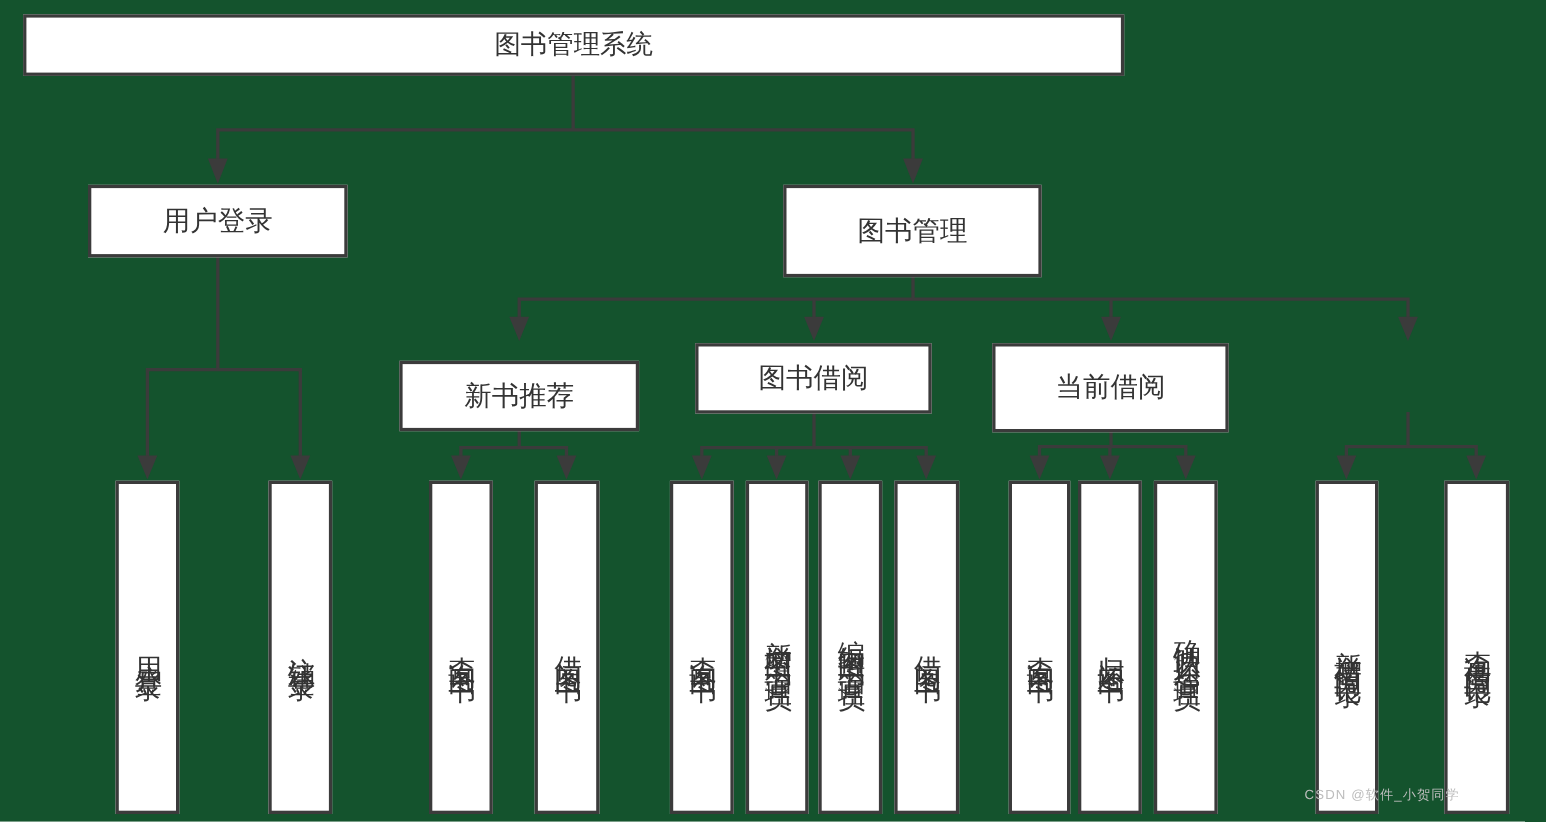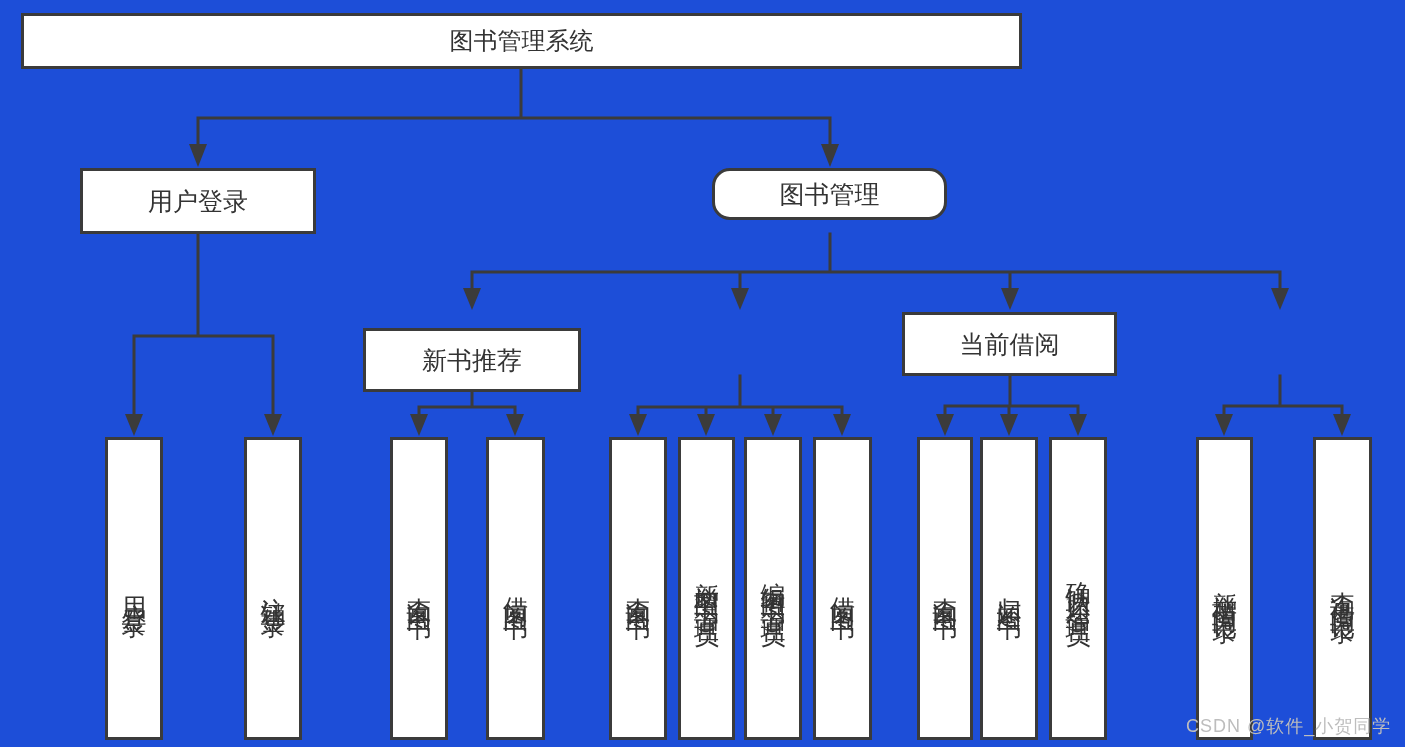--- a/index.html
+++ b/index.html
@@ -1,54 +1,54 @@
 <!DOCTYPE html>
 <html><head>
 <meta charset="utf-8">
 <style>
   html,body{margin:0;padding:0;background:#ffffff;}
   #canvas{
-    position:relative;width:1405px;height:747px;background:#1d4ed8;
+    position:relative;width:1405px;height:747px;background:#14532d;
     font-family:"Liberation Sans","DejaVu Sans",sans-serif;overflow:hidden;
   }
   #connectors{position:absolute;left:0;top:0;width:1405px;height:747px;}
   .node{
     position:absolute;box-sizing:border-box;background:#ffffff;
     border:3px solid #3b3b3b;color:#333333;
     display:flex;align-items:center;justify-content:center;
     font-size:25px;line-height:1;white-space:nowrap;
   }
   .vbox{
     writing-mode:vertical-rl;text-orientation:mixed;
     letter-spacing:6px;font-size:25px;
   }
   #node-root{left:21px;top:13px;width:1001px;height:56px;font-size:24px;}
   #node-user-login{left:80px;top:168px;width:236px;height:66px;}
-  #node-book-mgmt{left:712px;top:168px;width:235px;height:52px;border-radius:18px;}
+  #node-book-mgmt{left:712px;top:168px;width:235px;height:84px;}
   #node-new-book{left:363px;top:312px;width:218px;height:64px;margin-top:16px;}
   #node-book-borrow{left:632px;top:312px;width:215px;height:64px;}
-  #node-current-borrow{left:902px;top:312px;width:215px;height:64px;}
+  #node-current-borrow{left:902px;top:312px;width:215px;height:81px;}
   #node-borrow-record{left:1172px;top:312px;width:215px;height:64px;}
   .leaf{top:437px;height:303px;}
   #leaf-user-login{left:105px;width:58px;}
   #leaf-logout{left:244px;width:58px;}
   #leaf-nb-query{left:390px;width:58px;}
   #leaf-nb-borrow{left:486px;width:59px;}
   #leaf-bb-query{left:609px;width:58px;}
   #leaf-bb-add{left:678px;width:57px;}
   #leaf-bb-edit{left:744px;width:58px;}
   #leaf-bb-borrow{left:813px;width:59px;}
   #leaf-cb-query{left:917px;width:56px;}
   #leaf-cb-return{left:980px;width:58px;}
   #leaf-cb-confirm{left:1049px;width:58px;}
   #leaf-br-add{left:1196px;width:57px;}
   #leaf-br-query{left:1313px;width:59px;}
   #watermark{
     position:absolute;left:1186px;top:714px;z-index:10;
-    font-size:18px;letter-spacing:1px;color:#bdbdbd;white-space:nowrap;
+    font-size:12px;letter-spacing:1px;color:#bdbdbd;white-space:nowrap;
   }
 </style>
 </head>
 <body>
 
 <div id="canvas">
 
   <svg id="connectors" viewBox="0 0 1405 747" xmlns="http://www.w3.org/2000/svg">
     <g stroke="#3b3b3b" stroke-width="3" fill="none" stroke-linecap="square">
 
@@ -88,20 +88,21 @@
       <polygon points="1333,414 1351,414 1342,436"></polygon>
     </g>
   </svg>
 
   <div class="node" id="node-root">图书管理系统</div>
 
   <div class="node" id="node-user-login">用户登录</div>
   <div class="node" id="node-book-mgmt">图书管理</div>
 
   <div class="node" id="node-new-book">新书推荐</div>
+  <div class="node" id="node-book-borrow">图书借阅</div>
   <div class="node" id="node-current-borrow">当前借阅</div>
 
   <div class="node vbox leaf" id="leaf-user-login">用户登录</div>
   <div class="node vbox leaf" id="leaf-logout">注销登录</div>
   <div class="node vbox leaf" id="leaf-nb-query">查询图书</div>
   <div class="node vbox leaf" id="leaf-nb-borrow">借阅图书</div>
   <div class="node vbox leaf" id="leaf-bb-query">查询图书</div>
   <div class="node vbox leaf" id="leaf-bb-add">新增图书（管理员）</div>
   <div class="node vbox leaf" id="leaf-bb-edit">编辑图书（管理员）</div>
   <div class="node vbox leaf" id="leaf-bb-borrow">借阅图书</div>

